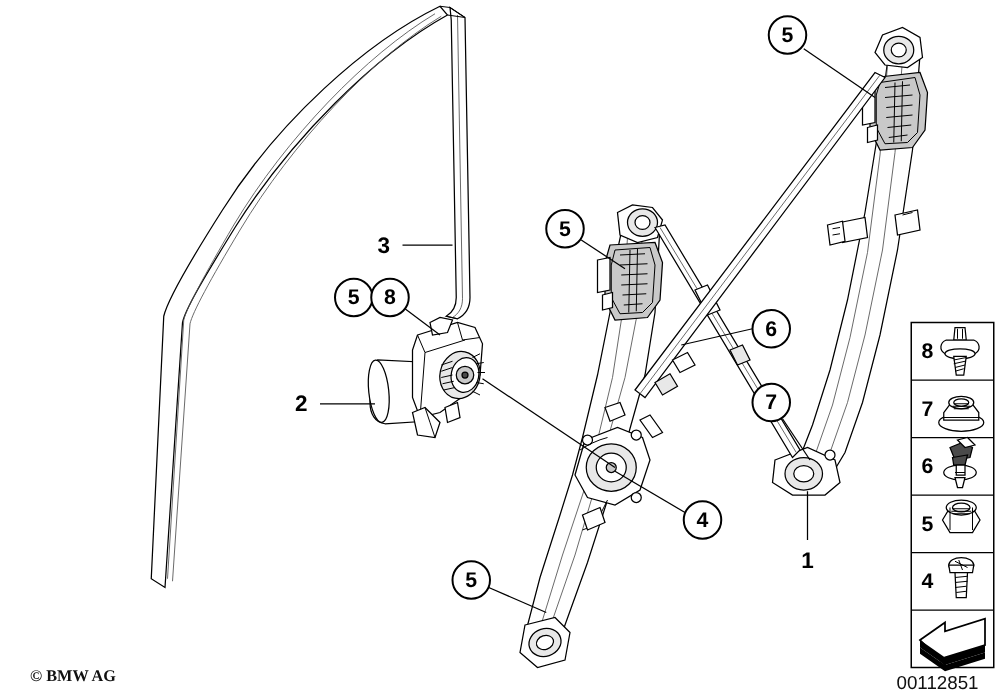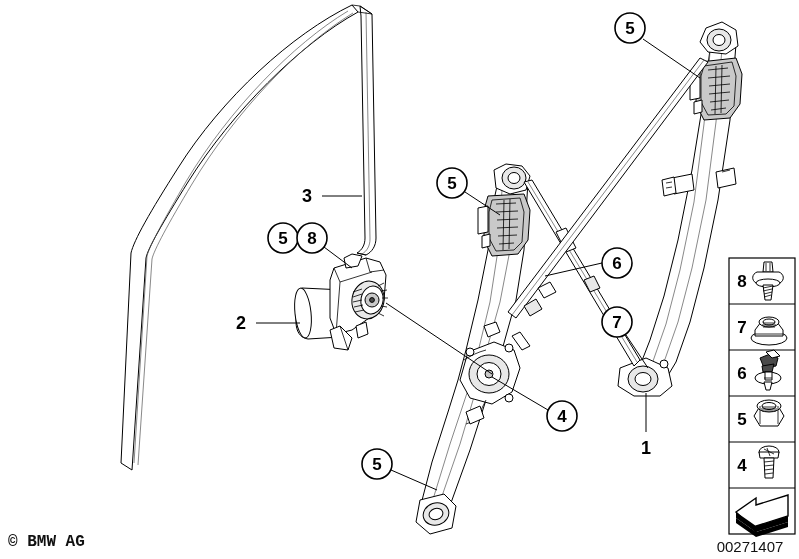--- a/index.html
+++ b/index.html
@@ -43,24 +43,24 @@
   .legend-num {
     font-family: "Liberation Sans", sans-serif;
     font-weight: bold;
     font-size: 17px;
     fill: #000000;
     text-anchor: middle;
     dominant-baseline: central;
   }
   .copyright-text {
     position: absolute;
-    left: 8px;
+    left: 24px;
     top: 533px;
-    font-family: Liberation Mono, monospace;
-    font-size: 16px;
+    font-family: Liberation Serif, serif;
+    font-size: 13px;
     font-weight: bold;
     color: #111111;
     letter-spacing: 0px;
     white-space: nowrap;
   }
   .partnum-text {
     position: absolute;
     left: 705px;
     top: 538px;
     width: 90px;
@@ -466,15 +466,15 @@
           <path d="M736 512 L 756 498 L 756 505 L 788 495 L 788 516 L 756 526 L 756 532 Z" fill="#ffffff" stroke="#000" stroke-width="1.4"></path>
           <path d="M736 512 L 756 526 L 756 532 L 736 518 Z" fill="#000000"></path>
           <path d="M756 526 L 788 516 L 788 522 L 756 532 Z" fill="#000000"></path>
           <path d="M736 518 L 756 532 L 788 522 L 788 527 L 756 537 L 736 523 Z" fill="#000000"></path>
         </g>
       </g>
     </g>
   </svg>
 
   <div class="copyright-text">© BMW AG</div>
-  <div class="partnum-text">00271407</div>
+  <div class="partnum-text">00112851</div>
 
 </div>
 
 </body></html>

